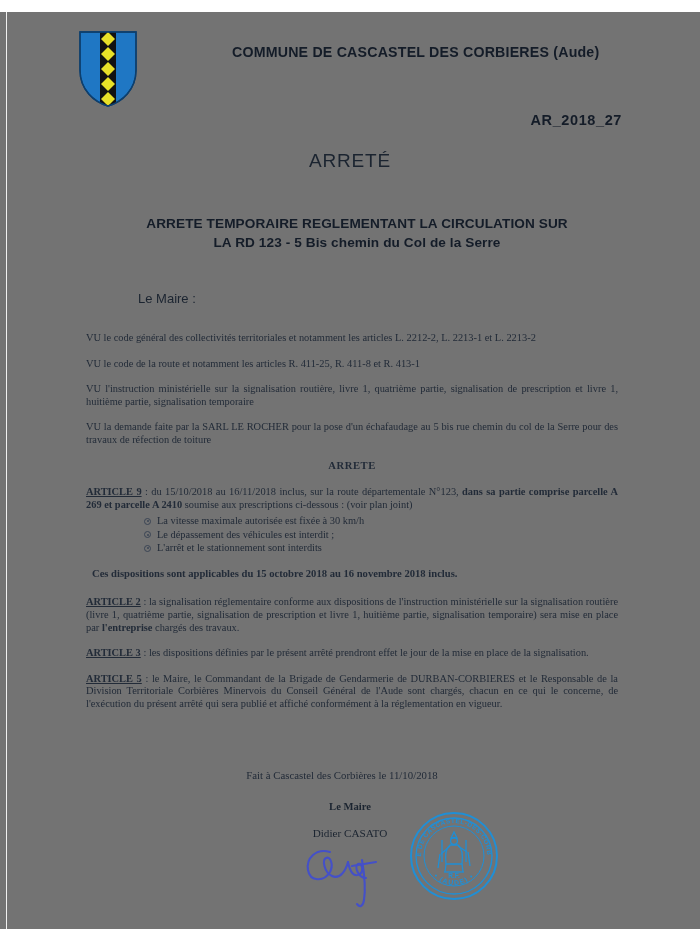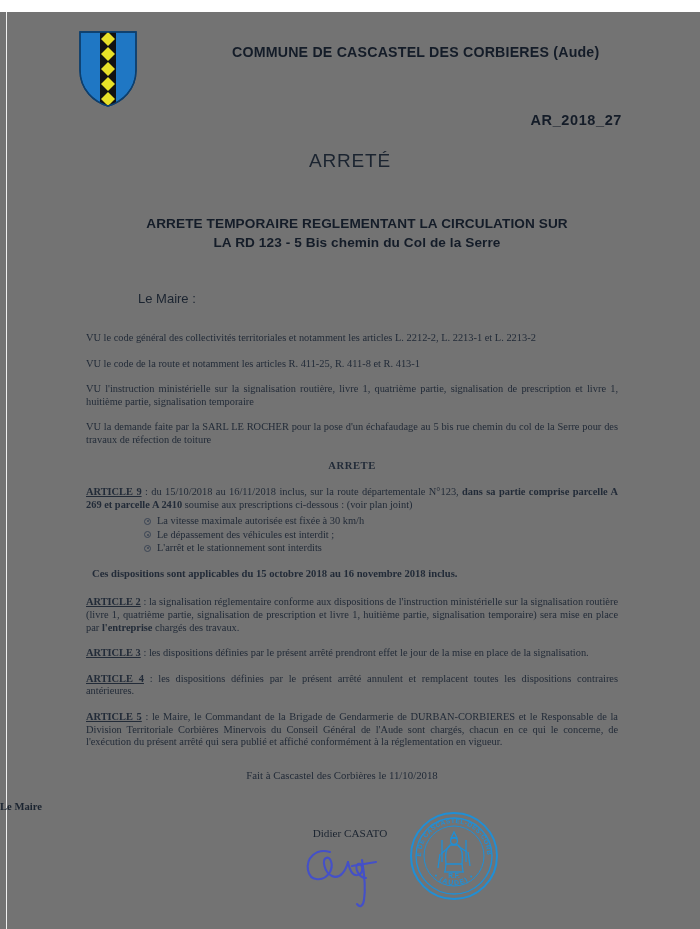--- a/index.html
+++ b/index.html
@@ -184,21 +184,21 @@
     top: 757px;
     text-align: center;
     font-family: "Liberation Serif", serif;
     font-size: 10.8px;
     color: #222b38;
   }
   .sig-title {
     position: absolute;
     left: 0; right: 0;
     top: 789px;
-    text-align: left;
+    text-align: center;
     font-family: "Liberation Serif", serif;
     font-weight: bold;
     font-size: 10.6px;
     color: #1b2430;
   }
   .sig-name {
     position: absolute;
     left: 0; right: 0;
     top: 815px;
     text-align: center;
@@ -290,23 +290,20 @@
     </div>
 
     <div class="article">
       <span class="lbl">ARTICLE 2</span><span> : </span><span>la signalisation réglementaire conforme aux dispositions de l'instruction ministérielle sur la signalisation routière (livre 1, quatrième partie, signalisation de prescription et livre 1, huitième partie, signalisation temporaire) sera mise en place par </span><b>l'entreprise</b><span> chargés des travaux.</span>
     </div>
 
     <div class="article">
       <span class="lbl">ARTICLE 3</span><span> : </span><span>les dispositions définies par le présent arrêté prendront effet le jour de la mise en place de la signalisation.</span>
     </div>
 
-    <div class="article">
-      <span class="lbl">ARTICLE 4</span><span> : </span><span>les dispositions définies par le présent arrêté annulent et remplacent toutes les dispositions contraires antérieures.</span>
-    </div>
 
     <div class="article">
       <span class="lbl">ARTICLE 5</span><span> : </span><span>le  Maire, le Commandant de la Brigade de Gendarmerie de DURBAN-CORBIERES et le Responsable de la Division Territoriale Corbières Minervois du Conseil Général de l'Aude sont chargés, chacun en ce qui le concerne, de l'exécution du présent arrêté qui sera publié et affiché conformément à la réglementation en vigueur.</span>
     </div>
 
   </div>
 
   <div class="fait">Fait à Cascastel des Corbières le 11/10/2018</div>
 
   <div class="sig-title">Le Maire</div>

